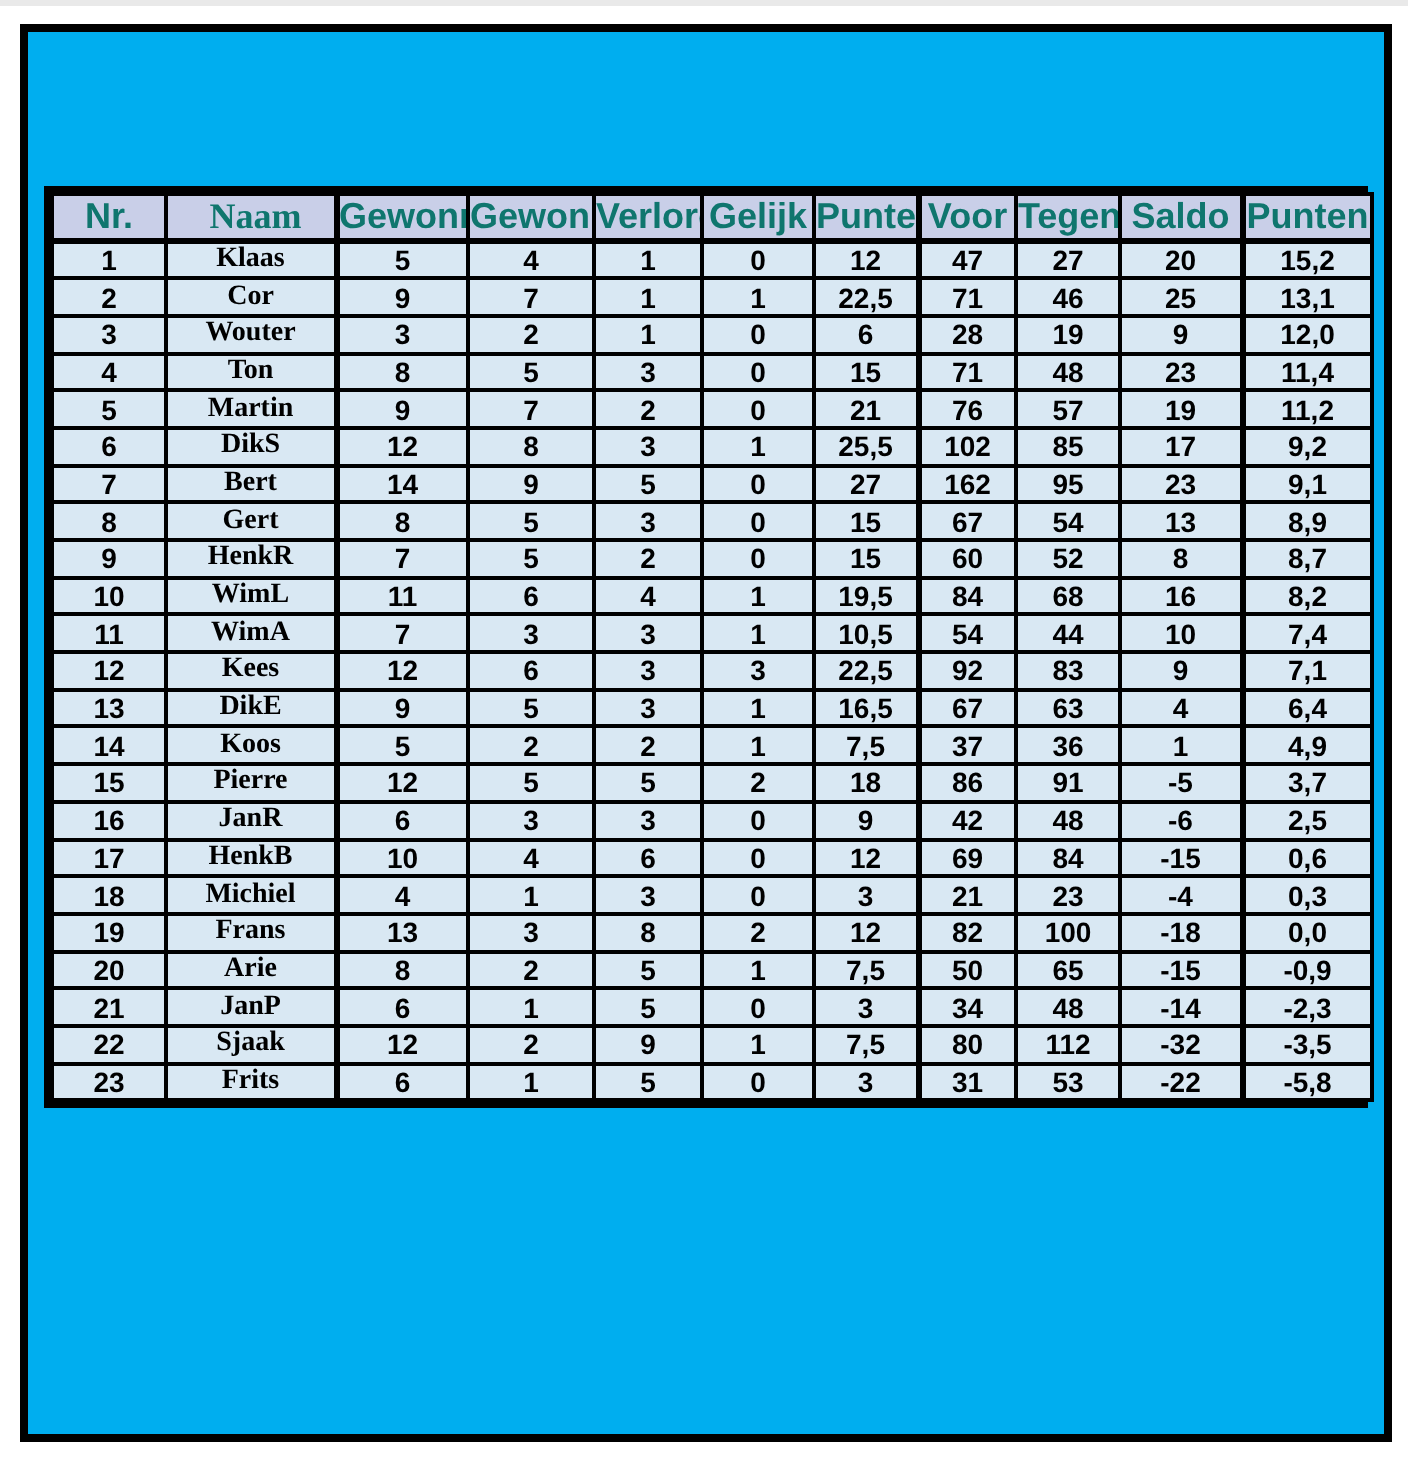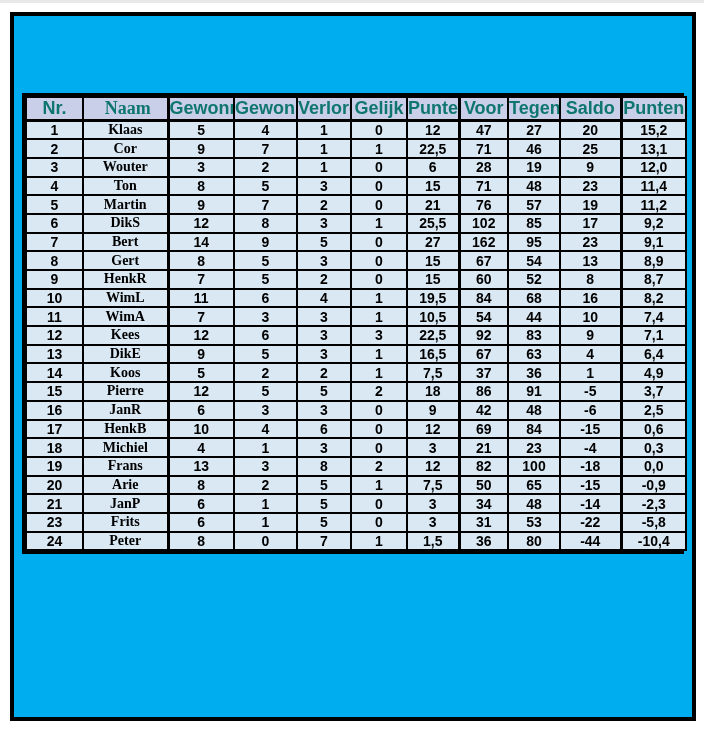--- a/index.html
+++ b/index.html
@@ -399,42 +399,42 @@
             <td>1</td>
             <td>5</td>
             <td>0</td>
             <td>3</td>
             <td class="sep-l">34</td>
             <td>48</td>
             <td>-14</td>
             <td class="sep-l">-2,3</td>
           </tr>
           <tr class="data-row">
+            <td>22</td>
+            <td class="naam">Sjaak</td>
+            <td class="sep-l">12</td>
+            <td>2</td>
+            <td>9</td>
+            <td>1</td>
+            <td>7,5</td>
+            <td class="sep-l">80</td>
+            <td>112</td>
+            <td>-32</td>
+            <td class="sep-l">-3,5</td>
+          </tr>
+          <tr class="data-row">
             <td>23</td>
             <td class="naam">Frits</td>
             <td class="sep-l">6</td>
             <td>1</td>
             <td>5</td>
             <td>0</td>
             <td>3</td>
             <td class="sep-l">31</td>
             <td>53</td>
             <td>-22</td>
             <td class="sep-l">-5,8</td>
           </tr>
-          <tr class="data-row">
-            <td>24</td>
-            <td class="naam">Peter</td>
-            <td class="sep-l">8</td>
-            <td>0</td>
-            <td>7</td>
-            <td>1</td>
-            <td>1,5</td>
-            <td class="sep-l">36</td>
-            <td>80</td>
-            <td>-44</td>
-            <td class="sep-l">-10,4</td>
-          </tr>
         </tbody>
     </table>
 
   </div>
 </div>
 
 </body></html>

